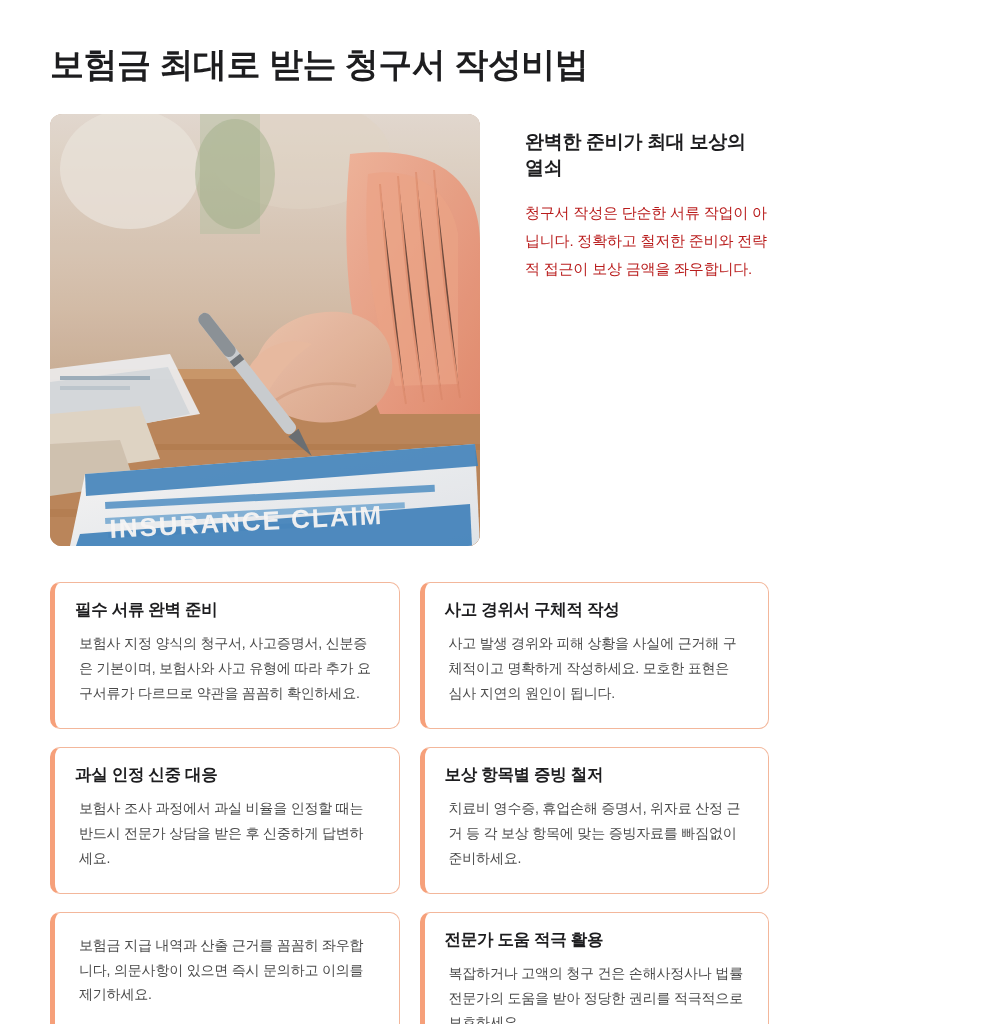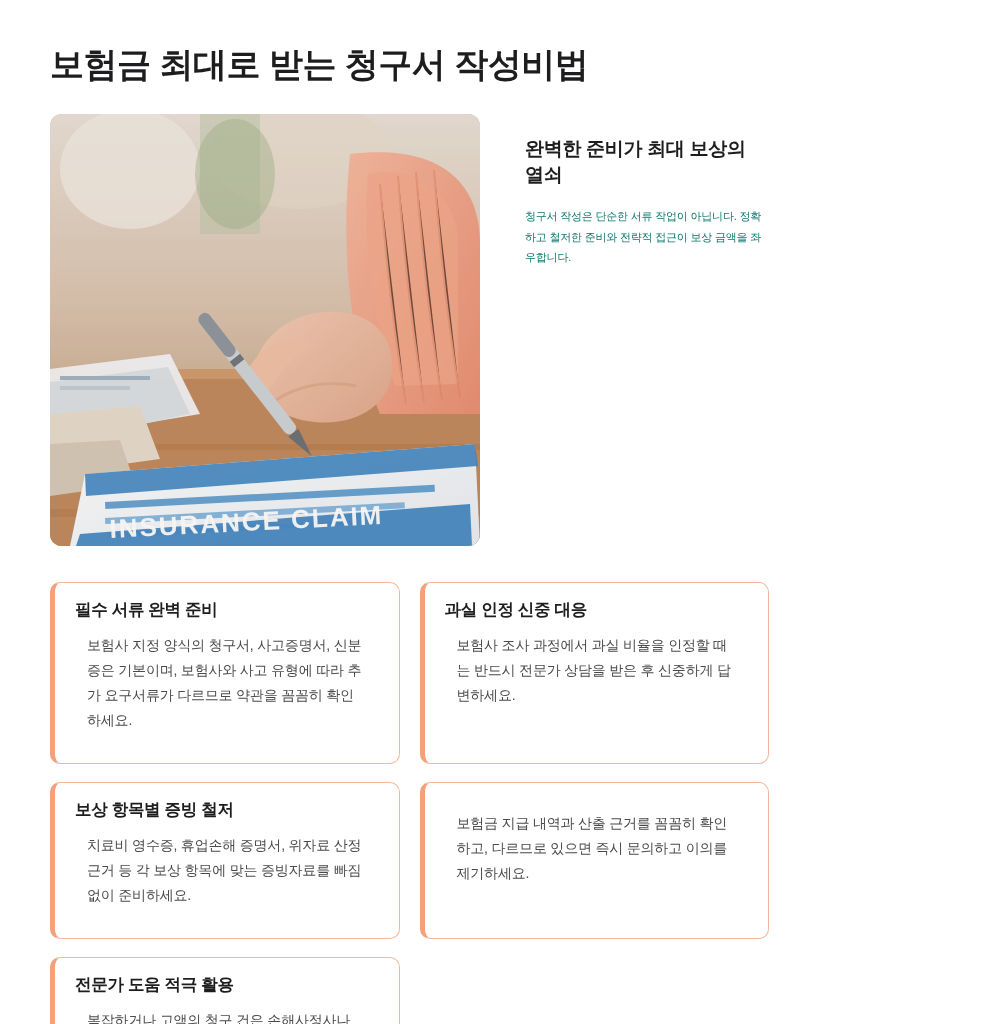--- a/index.html
+++ b/index.html
@@ -46,27 +46,27 @@
   .hero-figure svg { display: block; width: 100%; height: 100%; }
 
   .hero-text {
     padding-top: 6px;
     flex: 1 1 auto;
   }
   .hero-heading {
     font-size: 19px;
     font-weight: bold;
     color: #1d1d1f;
-    margin: 16px 0 18px 0;
+    margin: 9px 0 18px 0;
     letter-spacing: -0.3px;
   }
   .hero-body {
-    font-size: 11px;
+    font-size: 15px;
     line-height: 1.85;
-    color: #0f766e;
+    color: #b91c1c;
     margin: 0;
     max-width: 440px;
     letter-spacing: -0.2px;
   }
 
   
   .card-grid {
     display: grid;
     grid-template-columns: 1fr 1fr;
     column-gap: 20px;
@@ -85,21 +85,21 @@
     font-size: 16.5px;
     font-weight: bold;
     color: #1d1d1f;
     margin: 0 0 10px 0;
     letter-spacing: -0.3px;
   }
   .card-desc {
     font-size: 14px;
     line-height: 1.78;
     color: #4a4a4a;
-    margin: 12px;
+    margin: 4px;
     letter-spacing: -0.2px;
   }
 </style>
 </head>
 <body>
 
 <div class="page">
 
   <h1 class="page-title">보험금 최대로 받는 청구서 작성비법</h1>
 
@@ -187,33 +187,37 @@
     </div>
   </div>
 
   <div class="card-grid">
 
     <div class="card">
       <h3 class="card-title">필수 서류 완벽 준비</h3>
       <p class="card-desc">보험사 지정 양식의 청구서, 사고증명서, 신분증은 기본이며, 보험사와 사고 유형에 따라 추가 요구서류가 다르므로 약관을 꼼꼼히 확인하세요.</p>
     </div>
 
+    <div class="card">
+      <h3 class="card-title">사고 경위서 구체적 작성</h3>
+      <p class="card-desc">사고 발생 경위와 피해 상황을 사실에 근거해 구체적이고 명확하게 작성하세요. 모호한 표현은 심사 지연의 원인이 됩니다.</p>
+    </div>
 
     <div class="card">
       <h3 class="card-title">과실 인정 신중 대응</h3>
       <p class="card-desc">보험사 조사 과정에서 과실 비율을 인정할 때는 반드시 전문가 상담을 받은 후 신중하게 답변하세요.</p>
     </div>
 
     <div class="card">
       <h3 class="card-title">보상 항목별 증빙 철저</h3>
       <p class="card-desc">치료비 영수증, 휴업손해 증명서, 위자료 산정 근거 등 각 보상 항목에 맞는 증빙자료를 빠짐없이 준비하세요.</p>
     </div>
 
     <div class="card">
-      <p class="card-desc">보험금 지급 내역과 산출 근거를 꼼꼼히 확인하고, 다르므로 있으면 즉시 문의하고 이의를 제기하세요.</p>
+      <p class="card-desc">보험금 지급 내역과 산출 근거를 꼼꼼히 좌우합니다, 의문사항이 있으면 즉시 문의하고 이의를 제기하세요.</p>
     </div>
 
     <div class="card">
       <h3 class="card-title">전문가 도움 적극 활용</h3>
       <p class="card-desc">복잡하거나 고액의 청구 건은 손해사정사나 법률 전문가의 도움을 받아 정당한 권리를 적극적으로 보호하세요.</p>
     </div>
 
   </div>
 </div>
 

